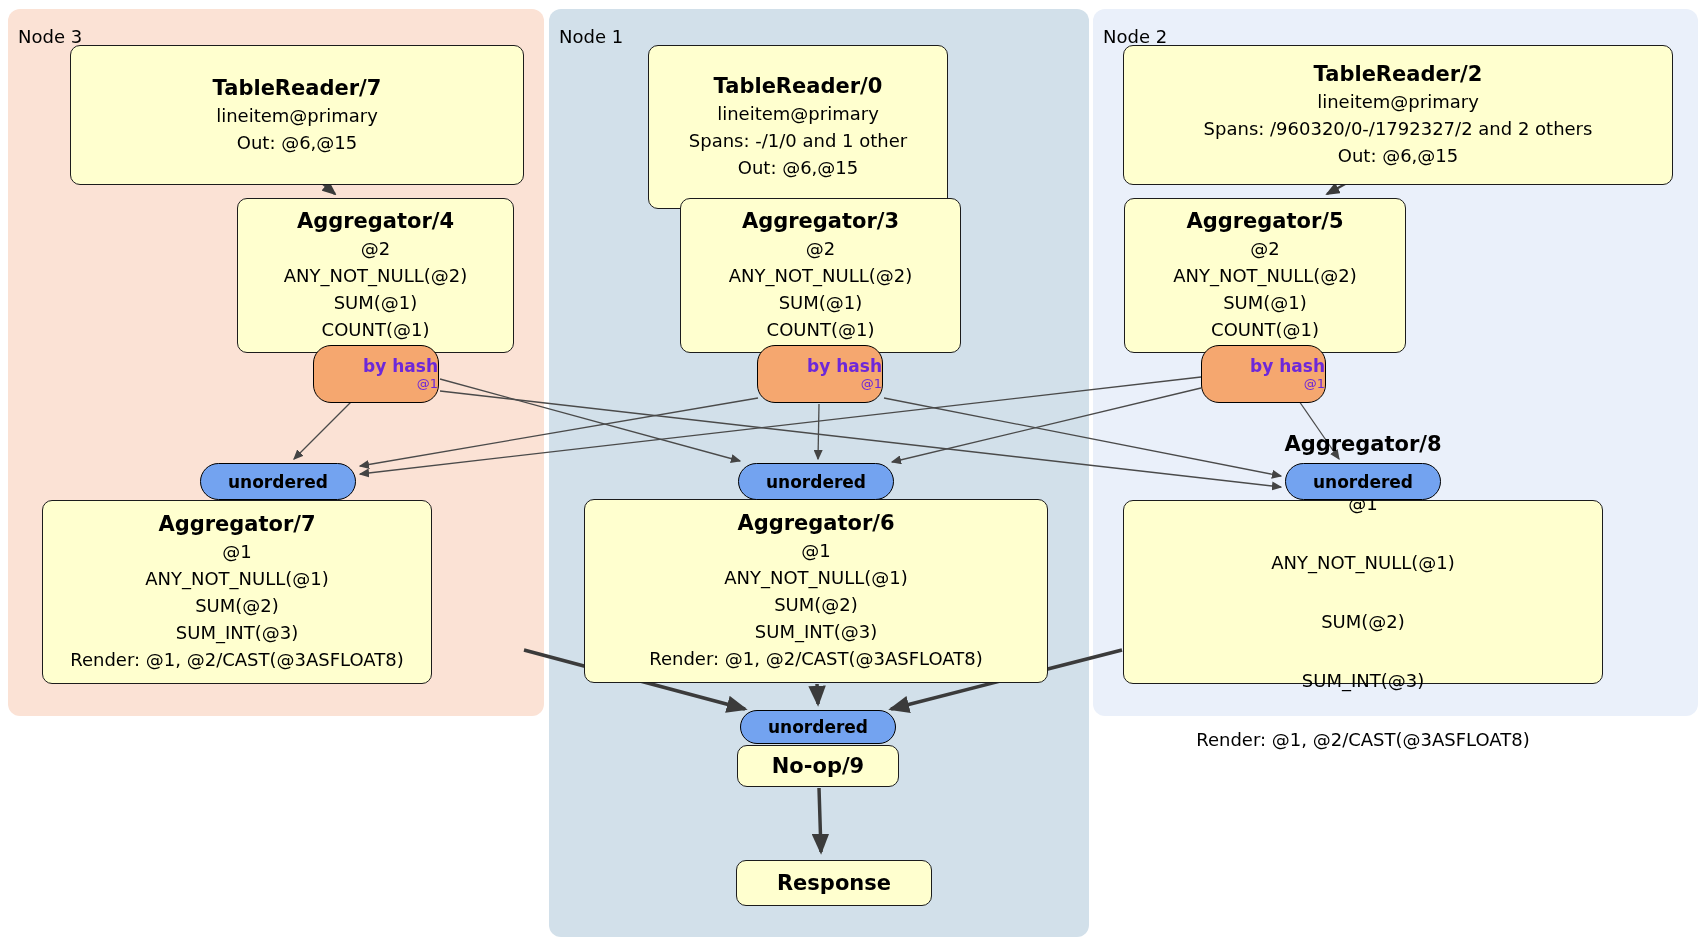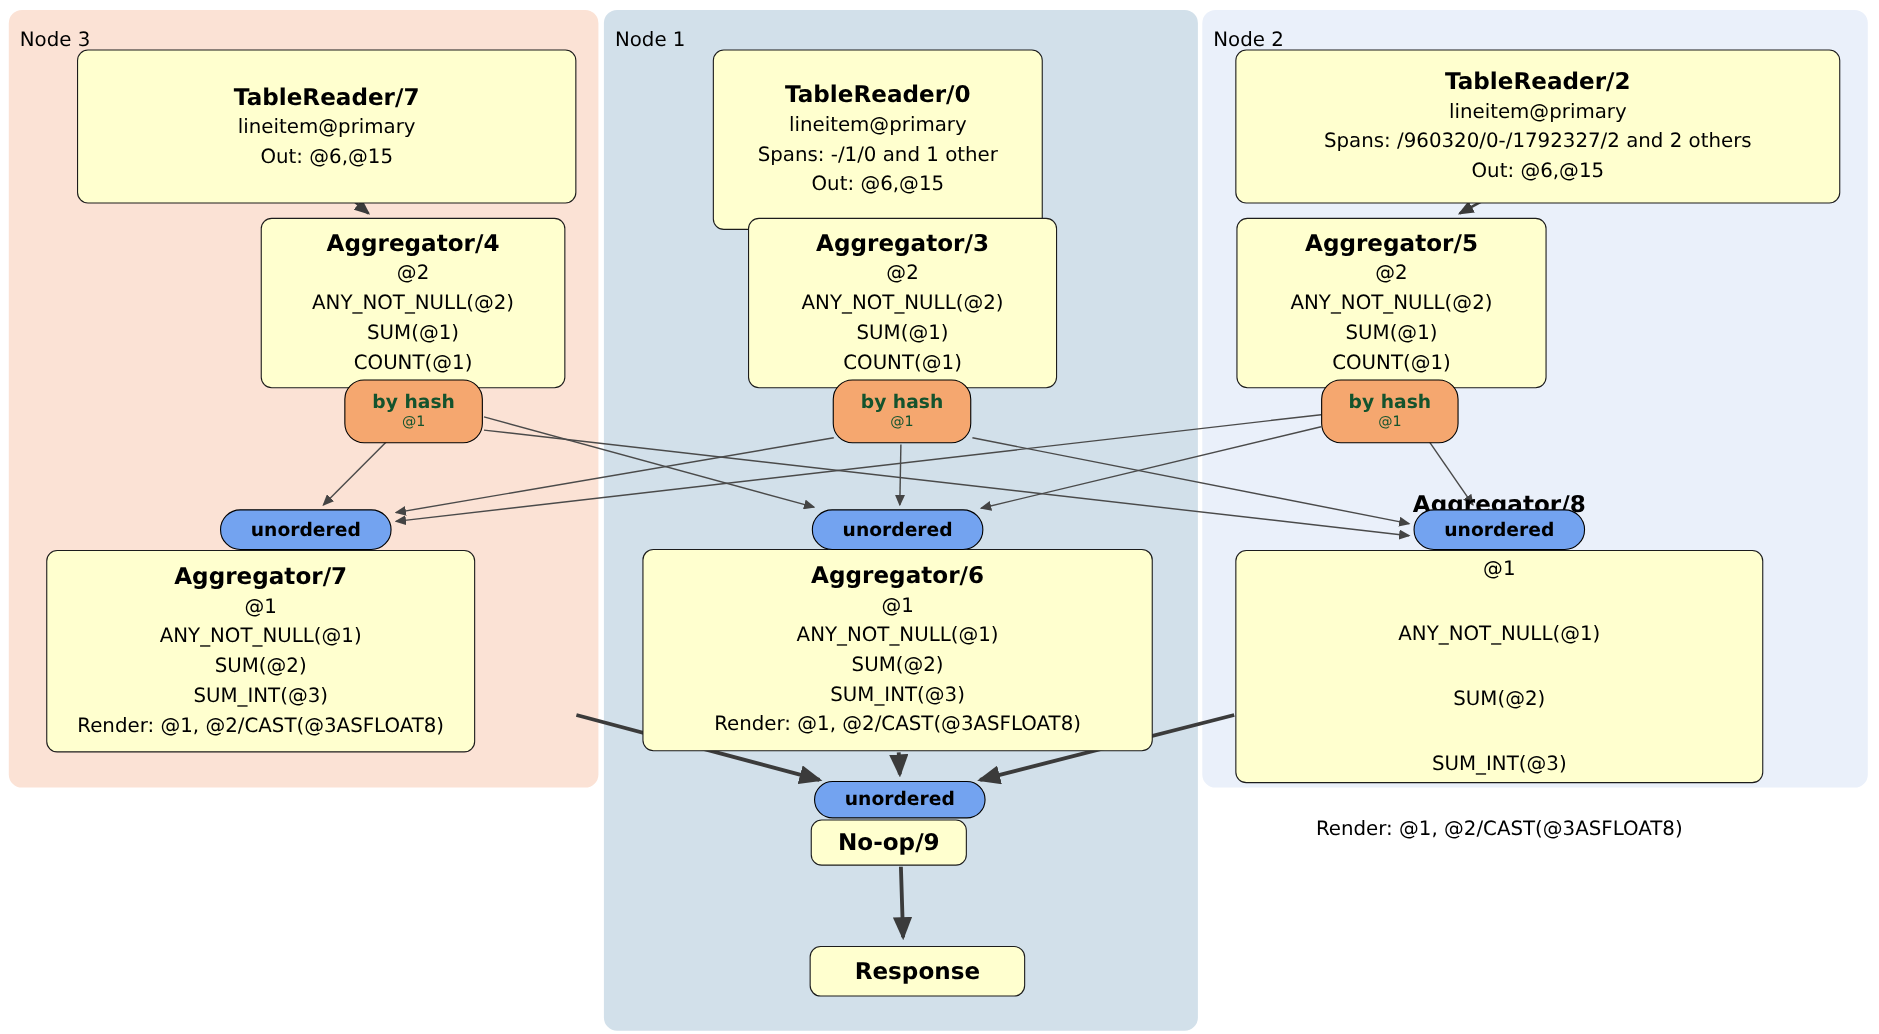--- a/index.html
+++ b/index.html
@@ -39,21 +39,21 @@
   }
   .ptitle{font-size:21px;font-weight:bold;line-height:27px;white-space:nowrap;}
   .pline{font-size:18px;line-height:27px;white-space:nowrap;}
   .router{
     position:absolute;
     background:#f5a76f;
     border:1.5px solid #000000;
     border-radius:18px;
     z-index:3;
     display:flex;flex-direction:column;justify-content:center;
-    text-align:center;color:#14532d;box-sizing:border-box;
+    text-align:right;color:#6d28d9;box-sizing:border-box;
   }
   .router-label{font-size:17px;font-weight:bold;line-height:20px;}
   .router-key{font-size:13px;line-height:16px;}
   .sync{
     position:absolute;
     background:#73a3f0;
     border:1.5px solid #000000;
     border-radius:19px;
     z-index:3;
     display:flex;align-items:center;justify-content:center;
@@ -62,29 +62,29 @@
   }
   .small-title{font-size:21px;font-weight:bold;}
   #box-tr1{left:70px;top:45px;width:454px;height:140px;}
   #box-tr0{left:648px;top:45px;width:300px;height:164px;}
   #box-tr2{left:1123px;top:45px;width:550px;height:140px;}
   #box-agg4{left:237px;top:198px;width:277px;height:155px;}
   #box-agg3{left:680px;top:198px;width:281px;height:155px;}
   #box-agg5{left:1124px;top:198px;width:282px;height:155px;}
   #box-agg7{left:42px;top:500px;width:390px;height:184px;}
   #box-agg6{left:584px;top:499px;width:464px;height:184px;}
-  #box-agg8{left:1123px;top:500px;width:480px;height:212px;gap:32px;}
+  #box-agg8{left:1123px;top:500px;width:480px;height:184px;gap:32px;}
   #router-4{left:313px;top:345px;width:126px;height:58px;}
   #router-3{left:757px;top:345px;width:126px;height:58px;}
   #router-5{left:1201px;top:345px;width:125px;height:58px;}
   #sync-left{left:200px;top:463px;width:156px;height:37px;}
   #sync-mid{left:738px;top:463px;width:156px;height:37px;}
   #sync-right{left:1285px;top:463px;width:156px;height:37px;}
   #sync-bottom{left:740px;top:710px;width:156px;height:34px;}
-  #box-noop{left:737px;top:745px;width:142px;height:42px;text-align:center;}
+  #box-noop{left:737px;top:745px;width:162px;height:42px;text-align:center;}
   #box-resp{left:736px;top:860px;width:196px;height:46px;}
 </style>
 </head>
 <body>
 
 <div id="canvas">
 
   <div class="region" id="region-node3">
     <div class="region-label">Node 3</div>
   </div>

